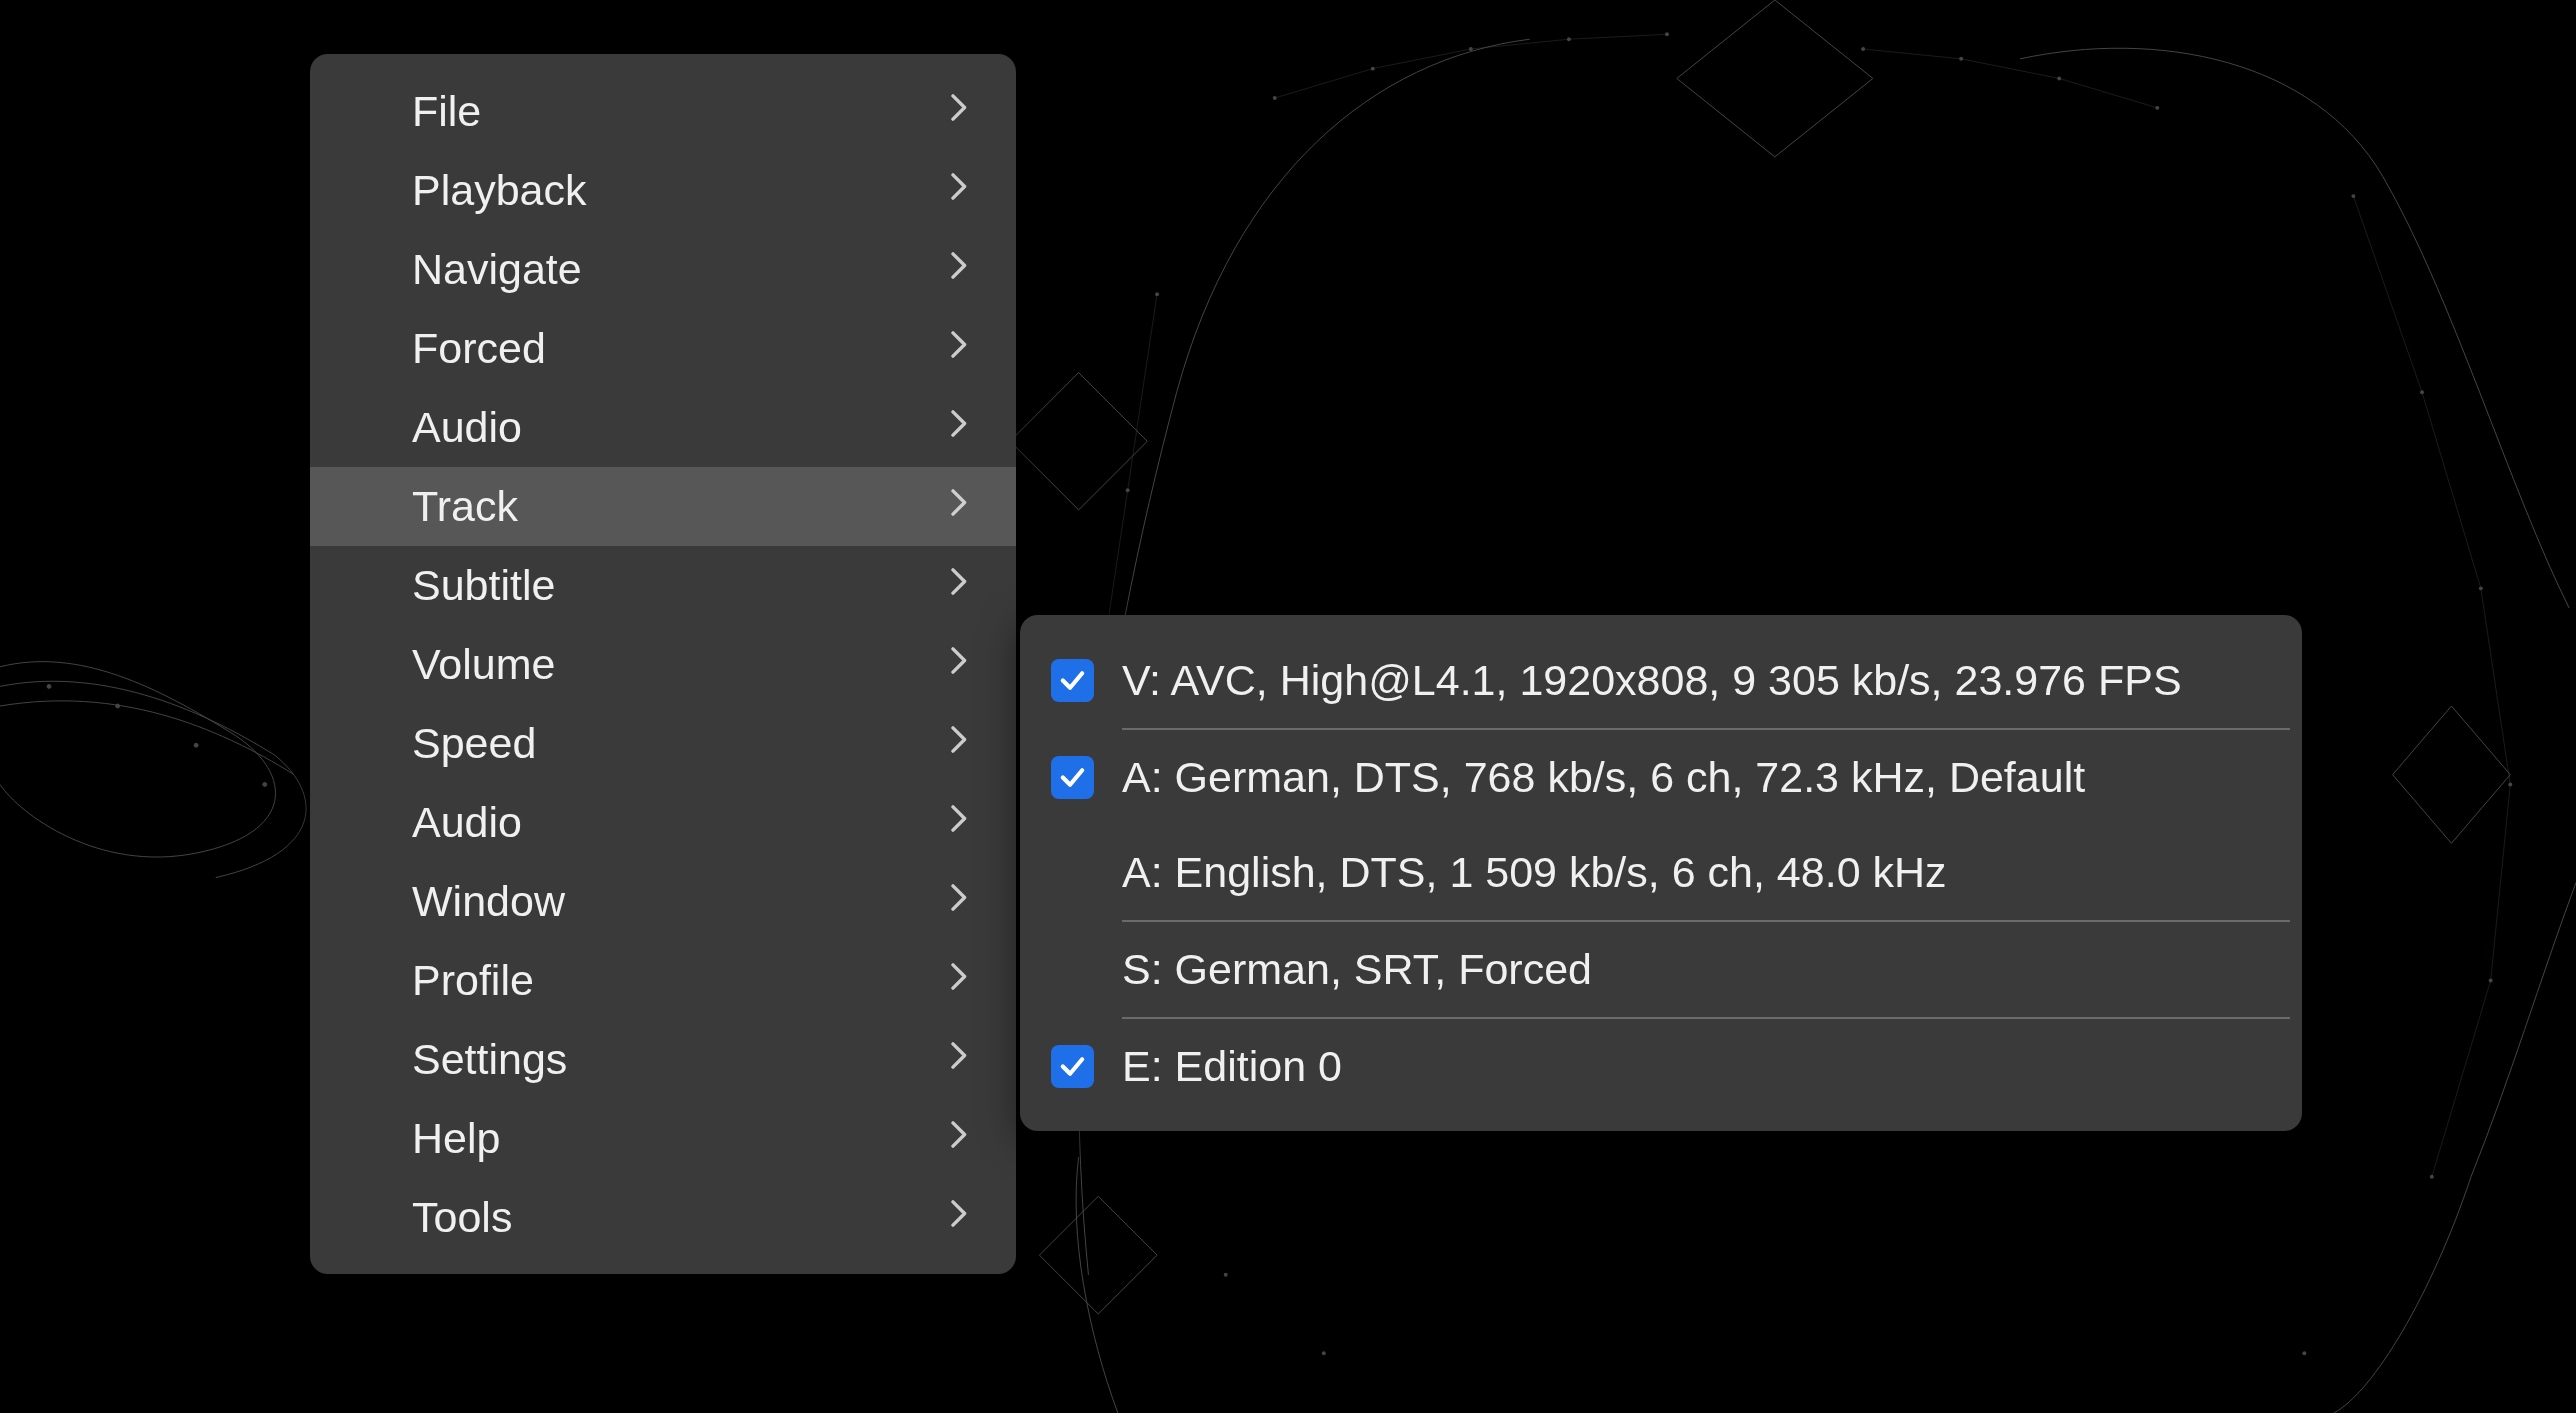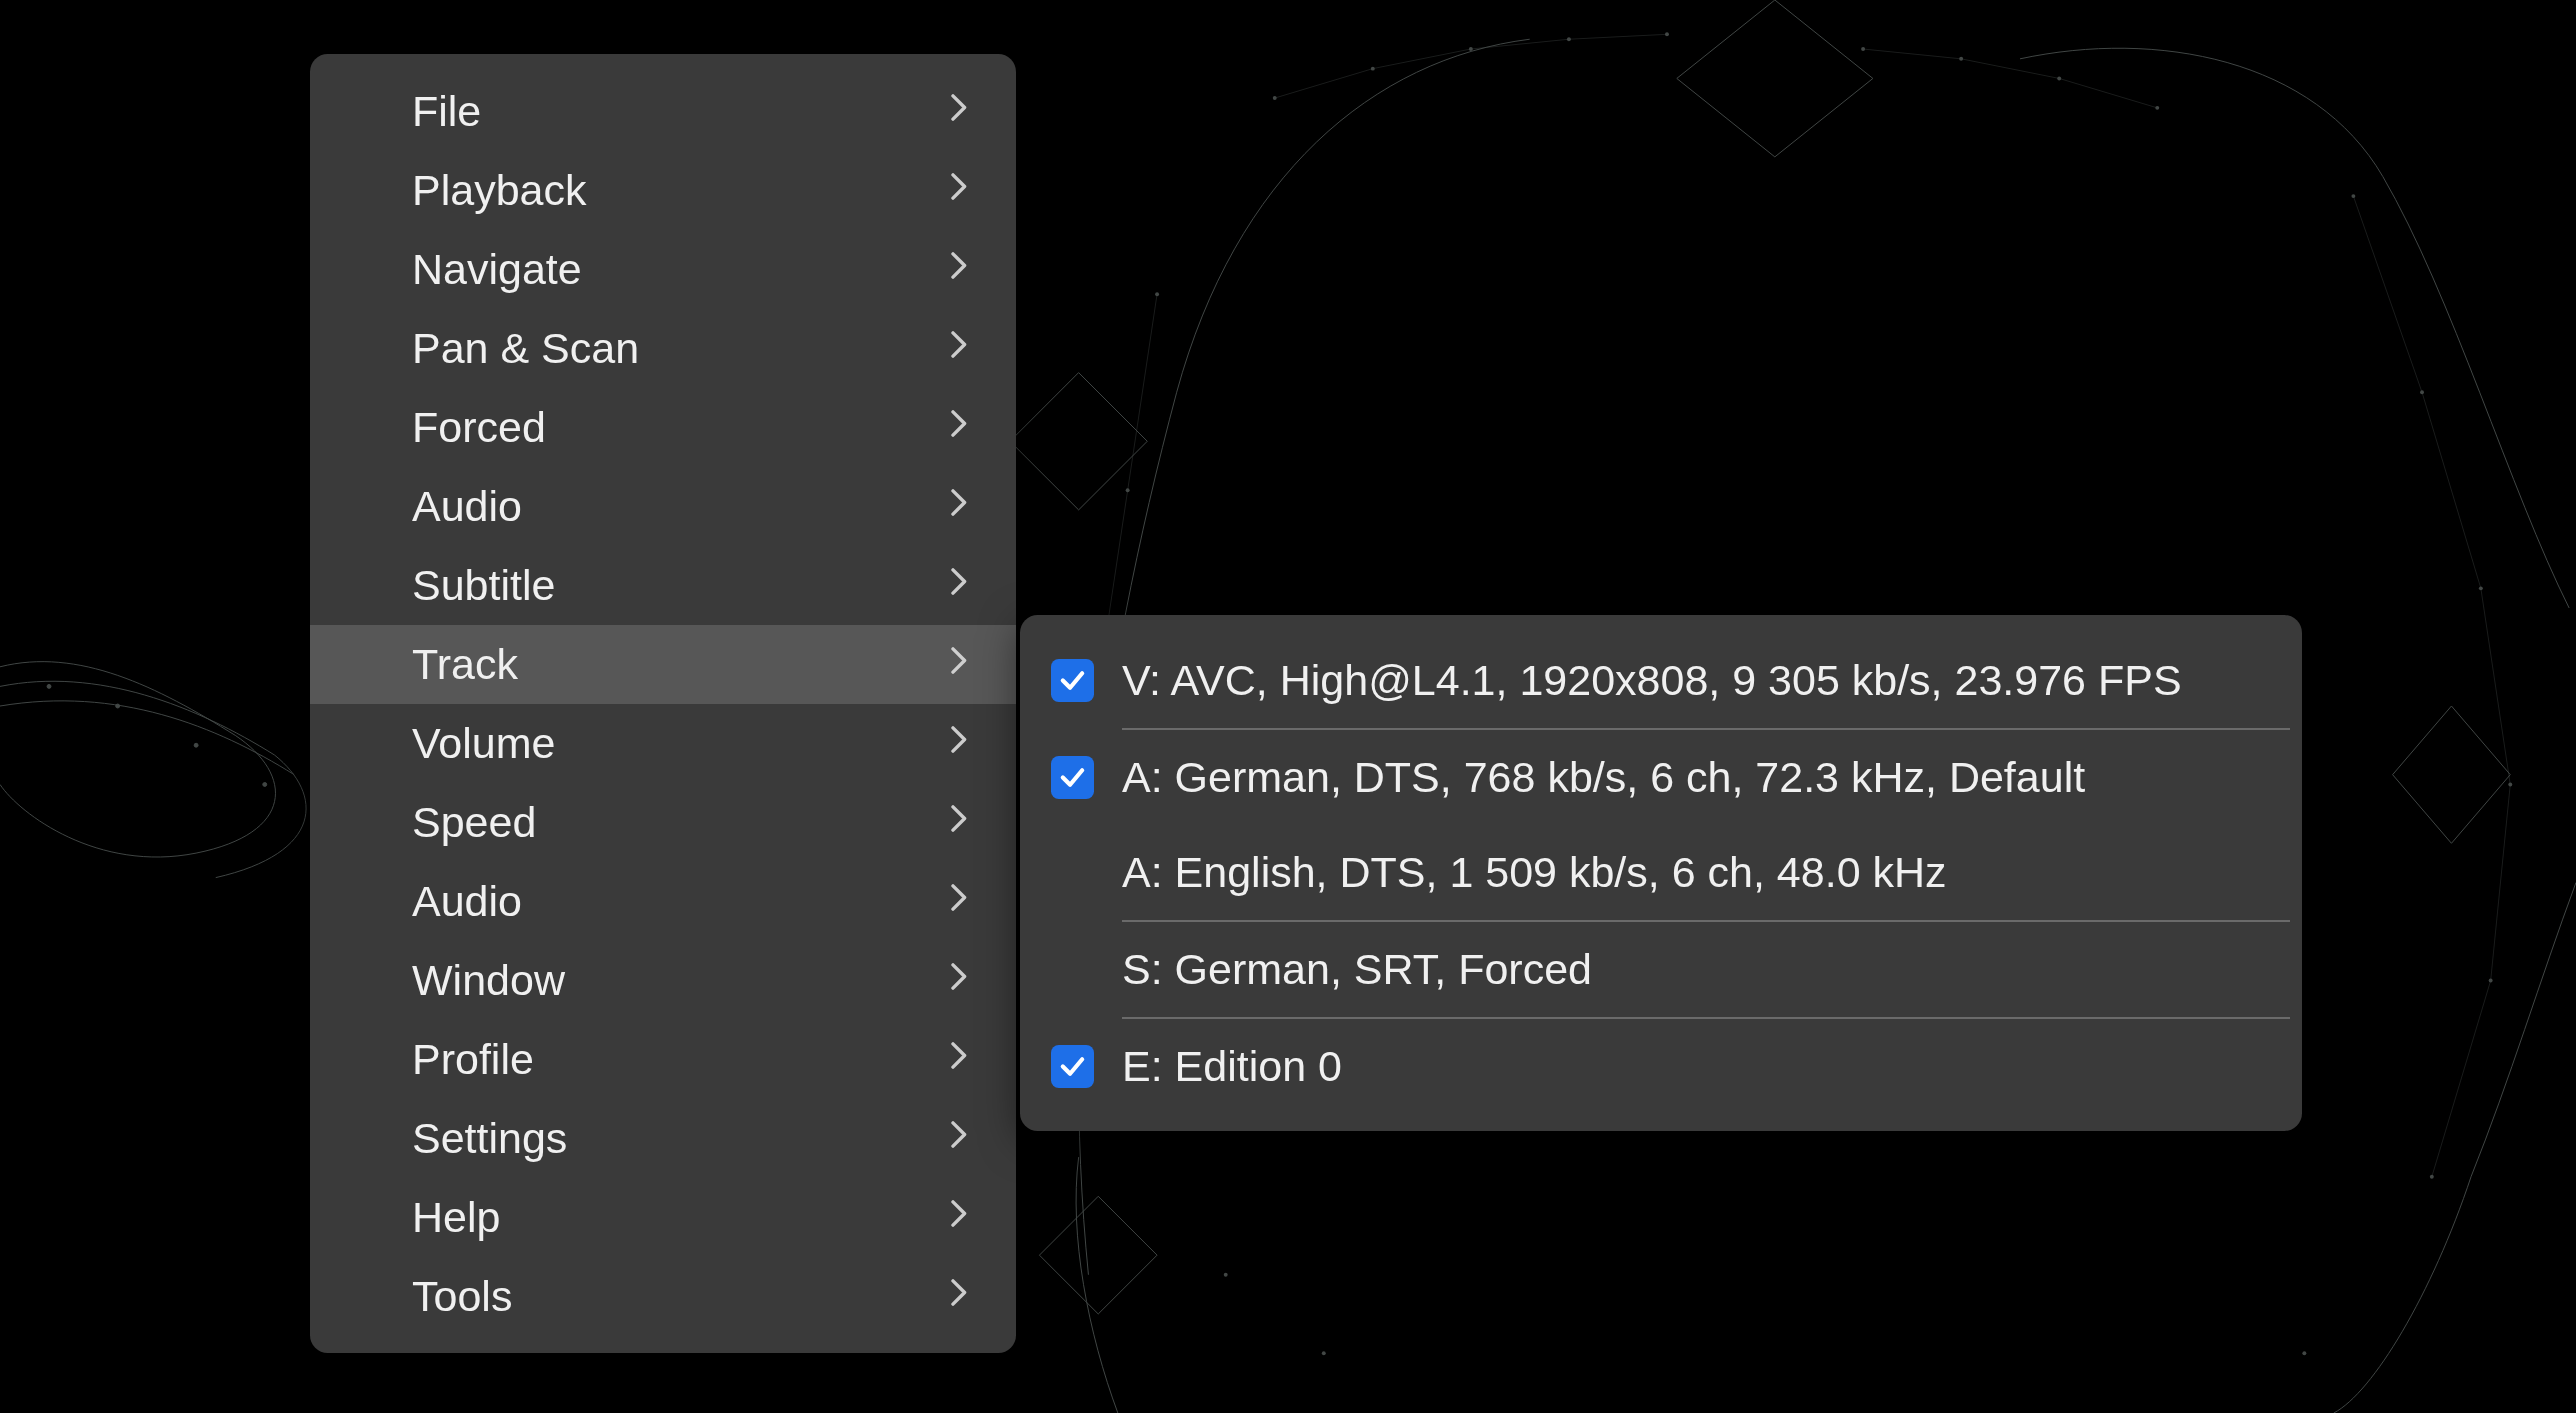--- a/index.html
+++ b/index.html
@@ -197,45 +197,39 @@
           <path d="M4 4 L16 16 L4 28" stroke="currentColor" stroke-width="3.5" fill="none" stroke-linecap="round" stroke-linejoin="round"></path>
         </svg></span>
     </div>
     <div class="menu-item">
       <span>Navigate</span>
       <span class="chevron"><svg width="19.6" height="31" viewBox="0 0 20 32">
           <path d="M4 4 L16 16 L4 28" stroke="currentColor" stroke-width="3.5" fill="none" stroke-linecap="round" stroke-linejoin="round"></path>
         </svg></span>
     </div>
     <div class="menu-item">
-      <span>Pan &amp; Scan</span>
-      <span class="chevron"><svg width="19.6" height="31" viewBox="0 0 20 32">
-          <path d="M4 4 L16 16 L4 28" stroke="currentColor" stroke-width="3.5" fill="none" stroke-linecap="round" stroke-linejoin="round"></path>
-        </svg></span>
-    </div>
-    <div class="menu-item">
       <span>Forced</span>
       <span class="chevron"><svg width="19.6" height="31" viewBox="0 0 20 32">
           <path d="M4 4 L16 16 L4 28" stroke="currentColor" stroke-width="3.5" fill="none" stroke-linecap="round" stroke-linejoin="round"></path>
         </svg></span>
     </div>
     <div class="menu-item">
       <span>Audio</span>
-      <span class="chevron"><svg width="19.6" height="31" viewBox="0 0 20 32">
-          <path d="M4 4 L16 16 L4 28" stroke="currentColor" stroke-width="3.5" fill="none" stroke-linecap="round" stroke-linejoin="round"></path>
-        </svg></span>
-    </div>
-    <div class="menu-item">
-      <span>Subtitle</span>
       <span class="chevron"><svg width="19.6" height="31" viewBox="0 0 20 32">
           <path d="M4 4 L16 16 L4 28" stroke="currentColor" stroke-width="3.5" fill="none" stroke-linecap="round" stroke-linejoin="round"></path>
         </svg></span>
     </div>
     <div class="menu-item highlighted">
       <span>Track</span>
+      <span class="chevron"><svg width="19.6" height="31" viewBox="0 0 20 32">
+          <path d="M4 4 L16 16 L4 28" stroke="currentColor" stroke-width="3.5" fill="none" stroke-linecap="round" stroke-linejoin="round"></path>
+        </svg></span>
+    </div>
+    <div class="menu-item">
+      <span>Subtitle</span>
       <span class="chevron"><svg width="19.6" height="31" viewBox="0 0 20 32">
           <path d="M4 4 L16 16 L4 28" stroke="currentColor" stroke-width="3.5" fill="none" stroke-linecap="round" stroke-linejoin="round"></path>
         </svg></span>
     </div>
     <div class="menu-item">
       <span>Volume</span>
       <span class="chevron"><svg width="19.6" height="31" viewBox="0 0 20 32">
           <path d="M4 4 L16 16 L4 28" stroke="currentColor" stroke-width="3.5" fill="none" stroke-linecap="round" stroke-linejoin="round"></path>
         </svg></span>
     </div>

